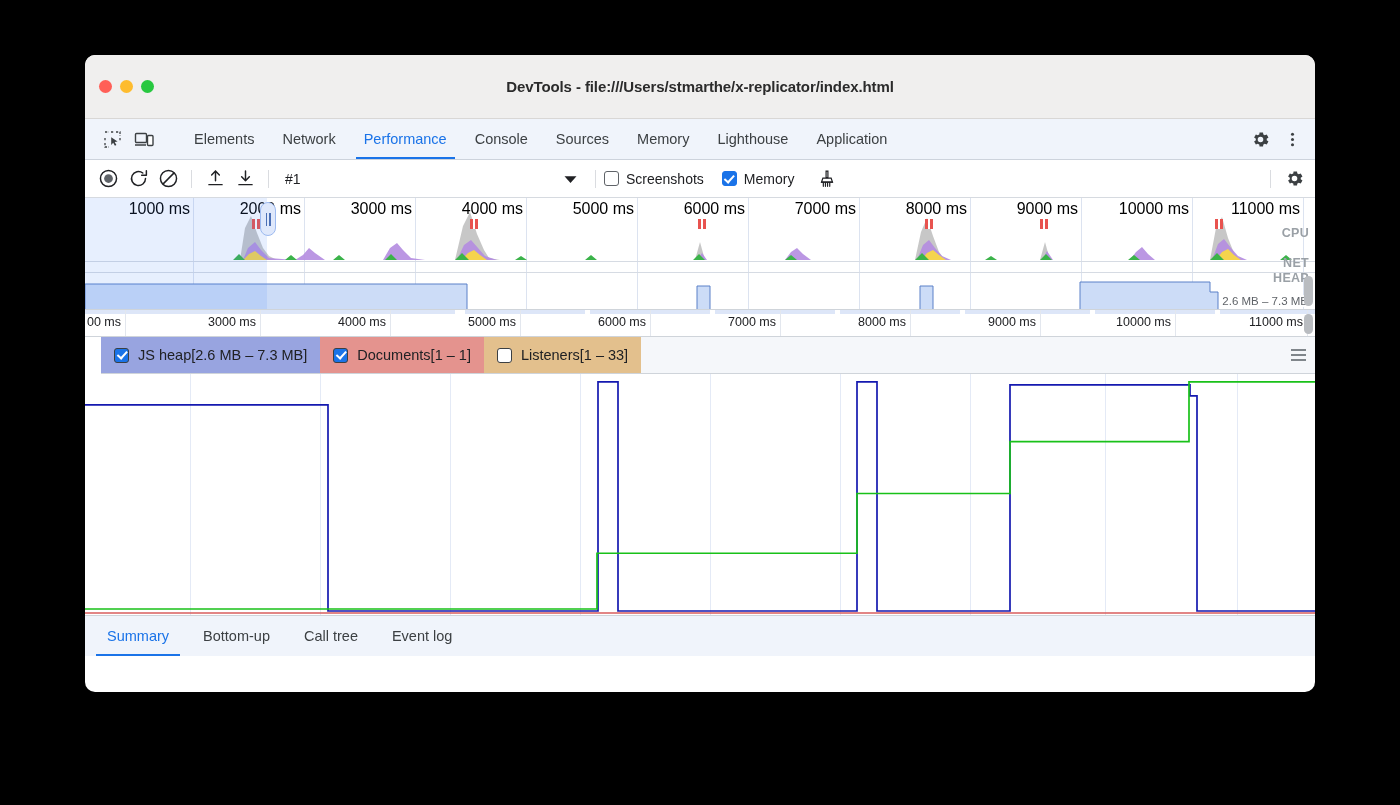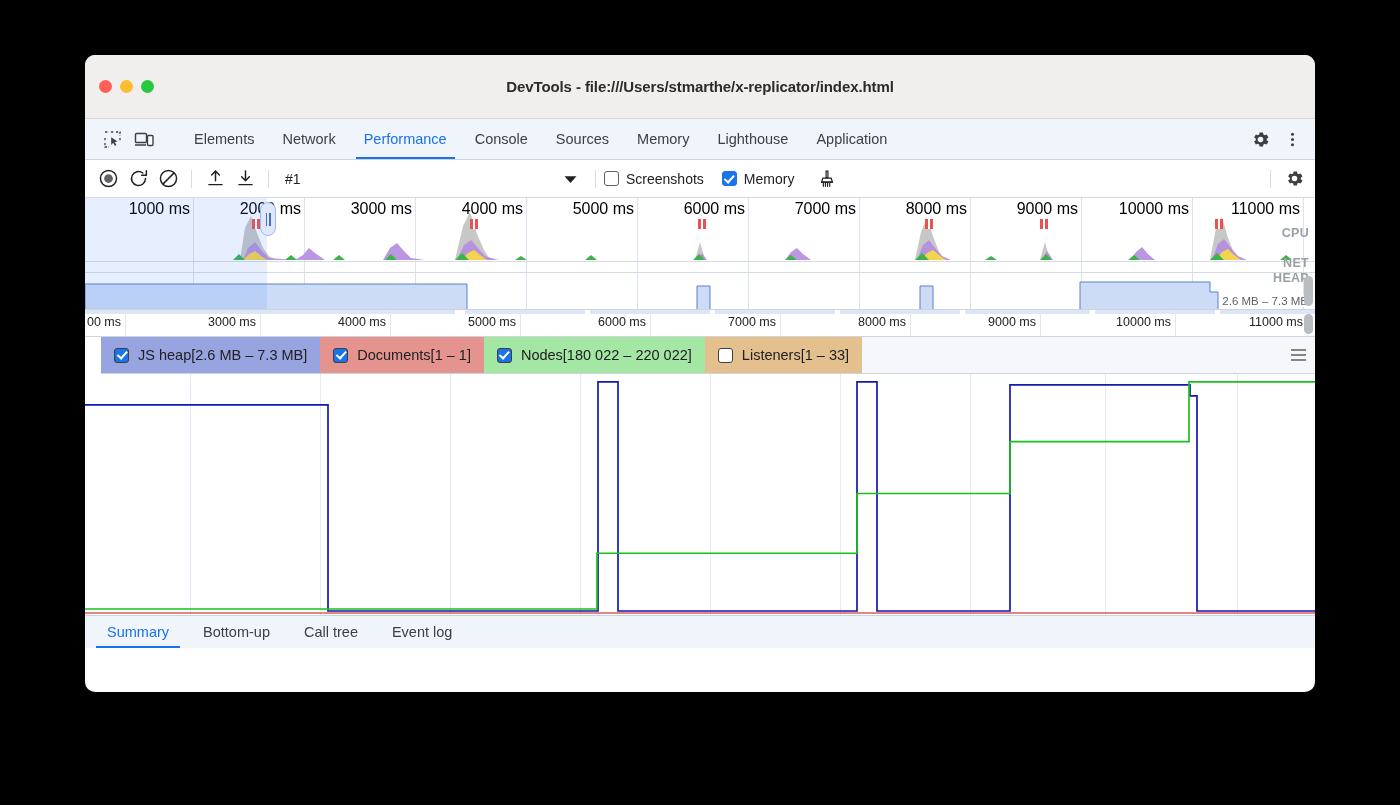--- a/index.html
+++ b/index.html
@@ -186,21 +186,21 @@
     height: 242px;
     background: #fff;
     border-bottom: 1px solid #cfd4da;
     overflow: hidden;
   }
   .chart-grid { position: absolute; top: 0; bottom: 0; border-left: 1px solid #e4eaf6; }
   .chart svg { position: absolute; inset: 0; width: 100%; height: 100%; }
 
   
   .bottombar {
-    height: 32px;
+    height: 40px;
     background: #f0f4fb;
     display: flex; align-items: stretch;
     font-size: 14.5px; color: #3c4043;
   }
   .btab {
     display: flex; align-items: center;
     padding: 0 17px; position: relative;
   }
   .btab:first-child { margin-left: 5px; }
   .btab.active { color: #1a73e8; }
@@ -472,24 +472,20 @@
 
   <div class="legendbar">
     <label class="legend" style="background:#98a4e0">
       <span class="cbx checked"></span>
       <span>JS heap[2.6 MB – 7.3 MB]</span>
     </label>
     <label class="legend" style="background:#e4938e">
       <span class="cbx checked"></span>
       <span>Documents[1 – 1]</span>
     </label>
-    <label class="legend" style="background:#a4e6a4">
-      <span class="cbx checked"></span>
-      <span>Nodes[180 022 – 220 022]</span>
-    </label>
     <label class="legend" style="background:#e3c08d">
       <span class="cbx"></span>
       <span>Listeners[1 – 33]</span>
     </label>
     <div class="legend-spacer"></div>
     <div class="hamburger">
         <i></i>
         <i></i>
         <i></i>
       </div>

